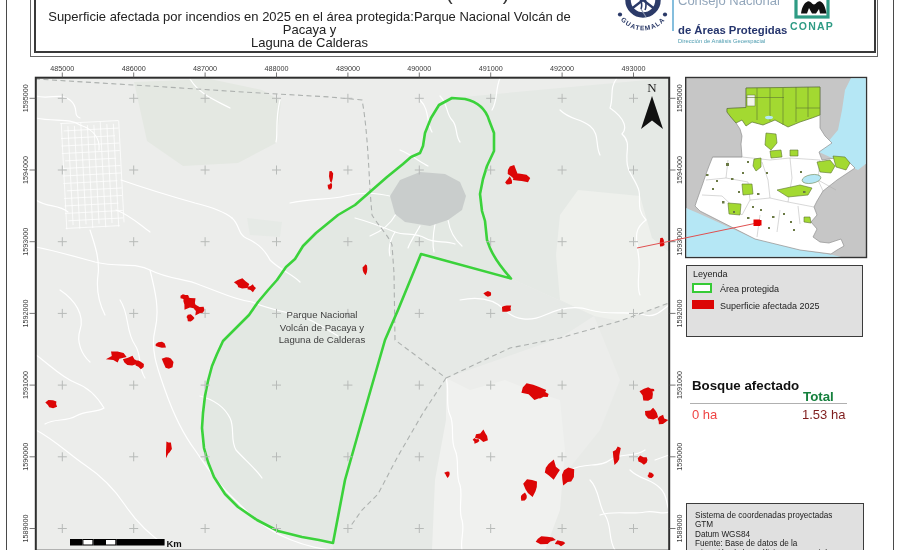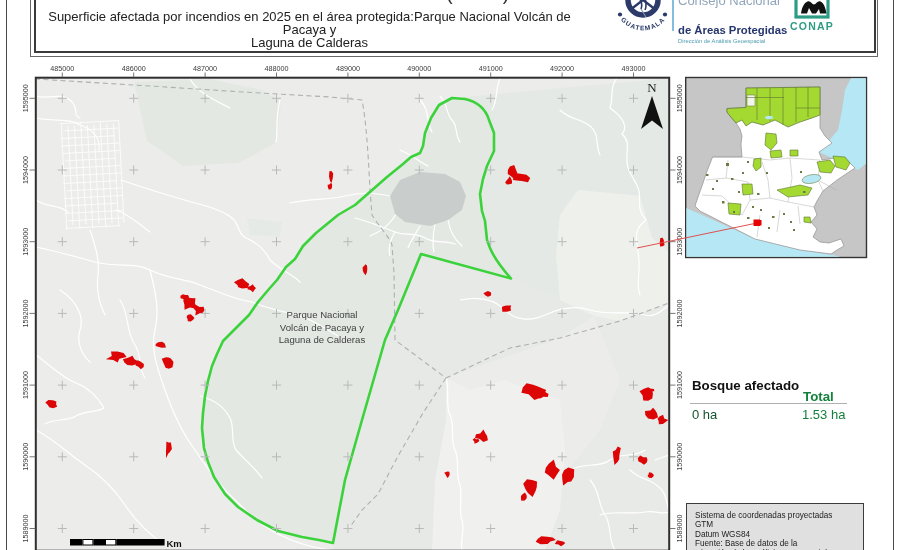--- a/index.html
+++ b/index.html
@@ -374,29 +374,41 @@
 <rect x="768" y="227" width="2" height="2"></rect>
           <rect x="738" y="191" width="2" height="2"></rect>
 <rect x="716" y="180" width="2" height="2"></rect>
           <rect x="752" y="206" width="2" height="2"></rect>
 </g>
 
 <rect x="756" y="220" width="5.5" height="5.5" fill="#e60000"></rect>
 </g>
 </svg>
 
+<div class="abs" style="left:686px;top:265px;width:175px;height:70px;background:#e0e0e0;border:1px solid #3c3c3c;">
+
+<div class="abs" style="left:6px;top:3px;font-size:9px;color:#222;">Leyenda</div>
+
+<div class="abs" style="left:5px;top:16.5px;width:16px;height:6px;background:#fff;border:2.5px solid #36cb36;"></div>
+
+<div class="abs" style="left:33px;top:18px;font-size:9px;color:#222;">Área protegida</div>
+
+<div class="abs" style="left:5px;top:33.5px;width:22px;height:9px;background:#dc0606;"></div>
+
+<div class="abs" style="left:33px;top:35px;font-size:9px;color:#222;">Superficie afectada 2025</div>
+</div>
 
 <div class="abs" style="left:692px;top:378px;font-size:13.3px;font-weight:bold;color:#111;">Bosque afectado</div>
 
 <div class="abs" style="left:803px;top:388.5px;font-size:13.3px;font-weight:bold;color:#15803d;">Total</div>
 
 <div class="abs" style="left:690px;top:402.5px;width:157px;height:1px;background:#b0b0b0;"></div>
 
-<div class="abs" style="left:692px;top:406.5px;font-size:13px;color:#14532d;">0 ha</div>
-<div class="abs" style="left:802px;top:406.5px;font-size:13px;color:#15803d;">1.53 ha</div>
+<div class="abs" style="left:692px;top:406.5px;font-size:13px;color:#ef4444;">0 ha</div>
+<div class="abs" style="left:802px;top:406.5px;font-size:13px;color:#7f1d1d;">1.53 ha</div>
 
 <div class="abs" style="left:686px;top:503px;width:176px;height:60px;background:#e0e0e0;border:1px solid #3c3c3c;">
 <div style="padding:7px 0 0 8px;font-size:8.2px;line-height:9.4px;color:#222;">Sistema de coordenadas proyectadas<br>GTM<br>Datum WGS84<br>Fuente: Base de datos de la<br>Dirección de la Análisis Geoespacial</div>
 </div>
 
 <svg class="abs" style="left:630px;top:215px;" width="140" height="40" viewBox="630 215 140 40">
 <line x1="637" y1="248" x2="757" y2="223" stroke="#e05050" stroke-width="1"></line>
 <rect x="753.5" y="219.5" width="6.5" height="6.5" fill="#e60000"></rect>
 </svg>
 </div>

